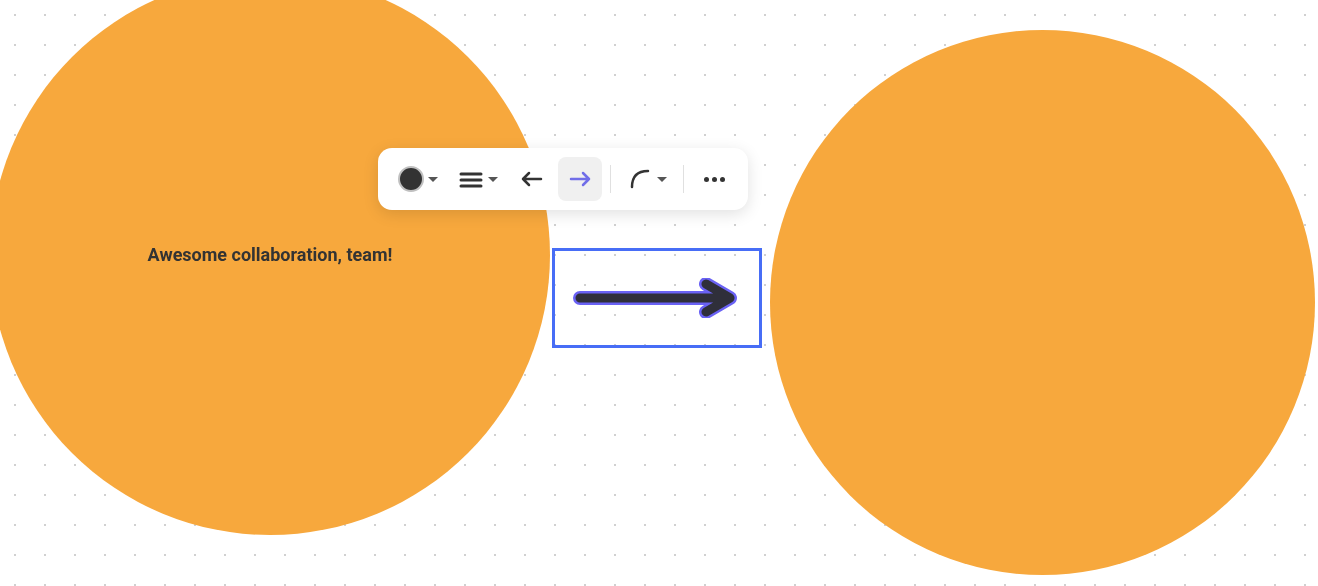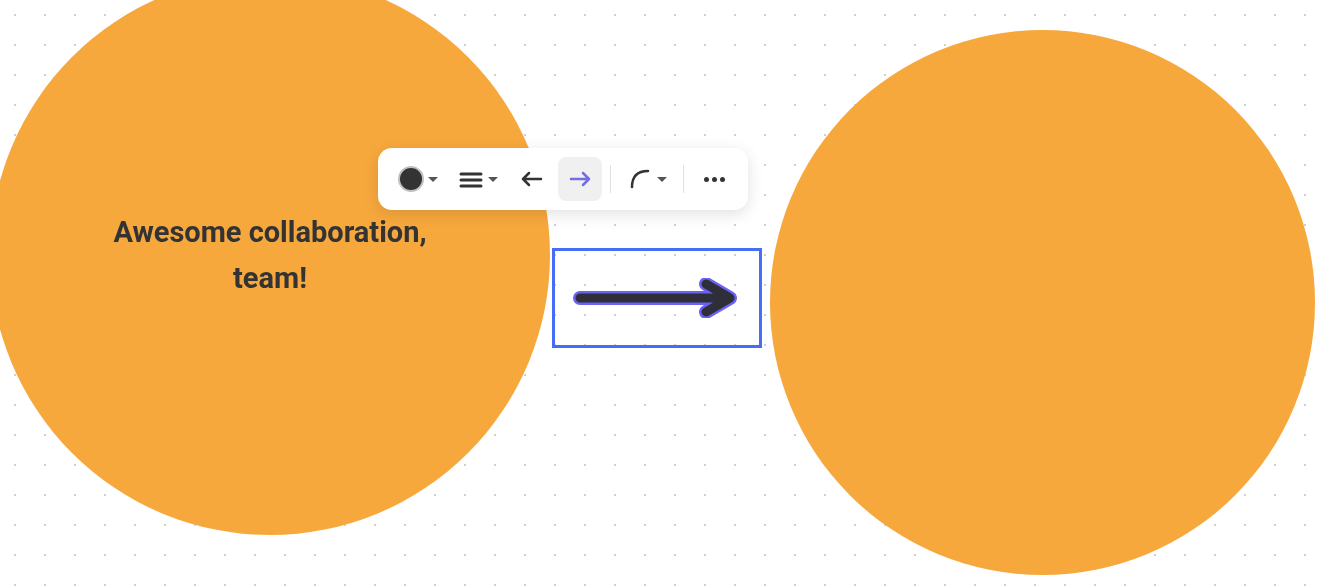--- a/index.html
+++ b/index.html
@@ -34,21 +34,21 @@
       background-color: #f7a83d;
     }
     .circle-right {
       width: 545px;
       height: 545px;
       left: 770px;
       top: 30px;
       background-color: #f7a83d;
     }
     .circle-text {
-      font-size: 29px;
+      font-size: 18px;
       font-weight: 700;
       color: #333333;
       line-height: 1.6;
       max-width: 380px;
     }
     .toolbar {
       position: absolute;
       left: 378px;
       top: 148px;
       background: #ffffff;

